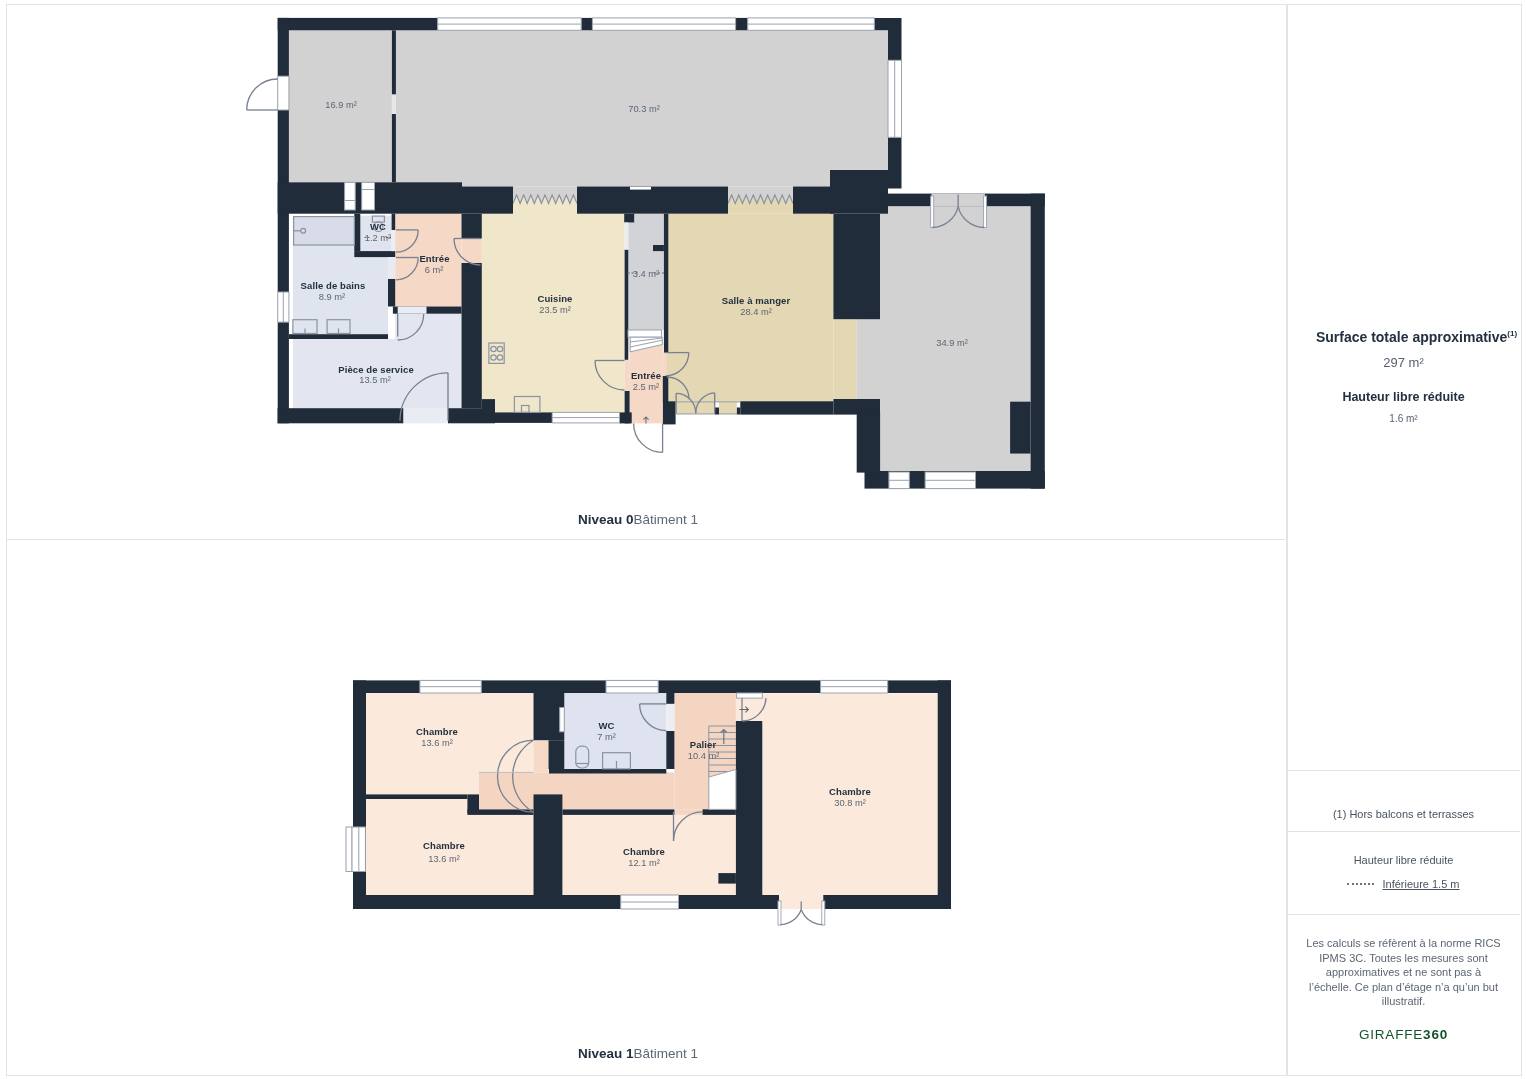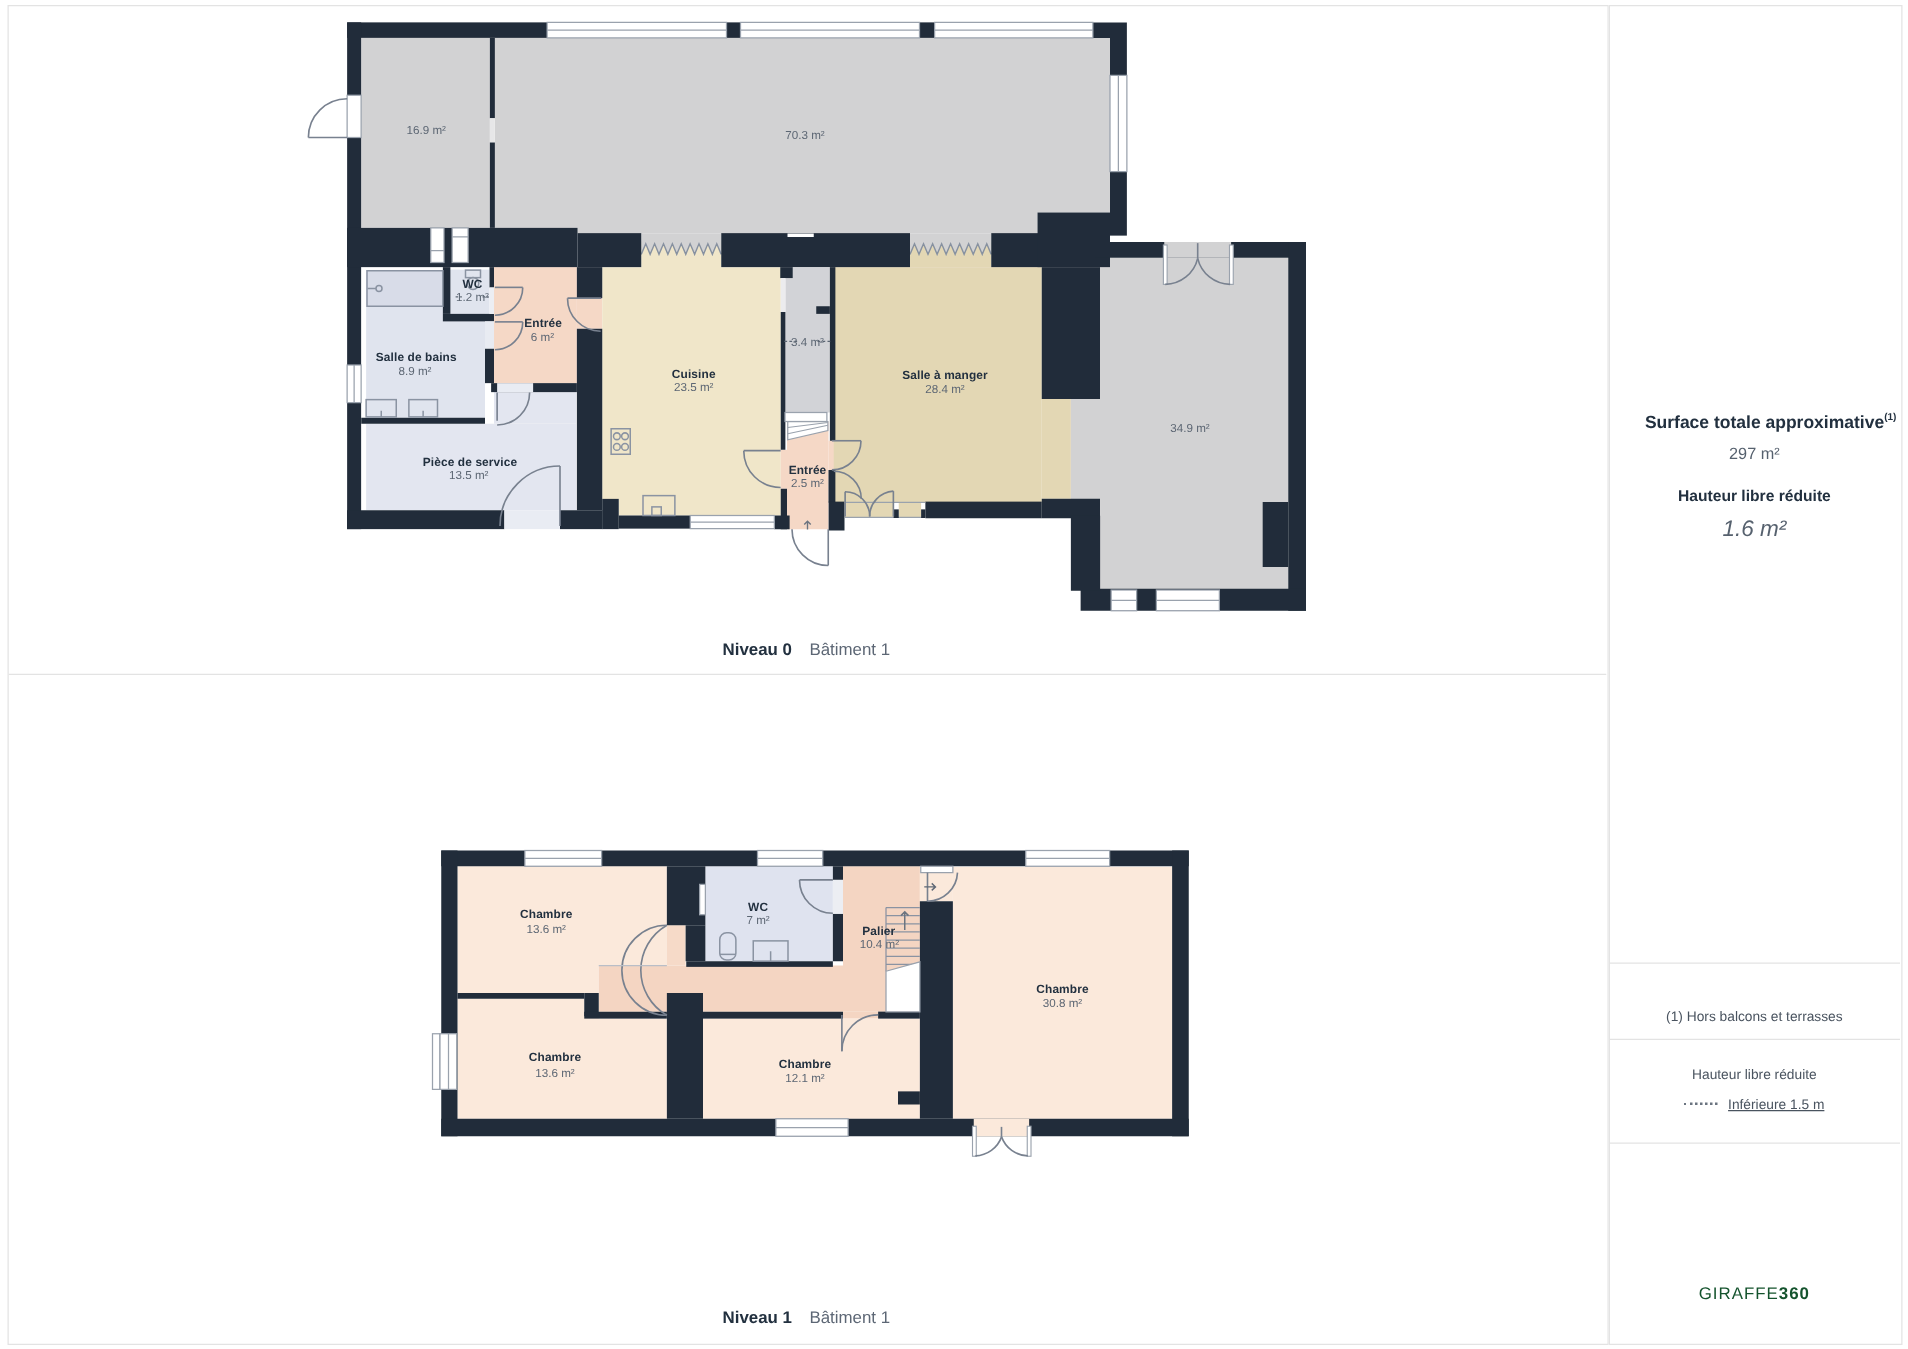--- a/index.html
+++ b/index.html
@@ -1,21 +1,21 @@
 <!DOCTYPE html>
 <html><head>
 <meta charset="utf-8">
 <style>
   html,body{margin:0;padding:0;background:#ffffff;font-family:"Liberation Sans",sans-serif;}
   #page{position:relative;width:1526px;height:1079px;background:#fff;overflow:hidden;}
   .box{position:absolute;border:1px solid #e3e3e3;background:#fff;}
   .hline{position:absolute;height:1px;background:#e3e3e3;}
   svg{position:absolute;left:0;top:0;}
   .cap{position:absolute;font-size:13.5px;color:#5d6775;}
-  .cap b{color:#22303f;font-weight:bold;margin-right:14px;}
+  .cap b{color:#22303f;font-weight:bold;}
   .sbt{position:absolute;width:233px;left:1287px;text-align:center;color:#56616e;}
 </style>
 </head>
 <body>
 <div id="page">
 
 <div class="box" style="left:6px;top:4px;width:1279px;height:1070px;"></div>
 
 <div class="hline" style="left:7px;top:539px;width:1278px;"></div>
 
@@ -26,28 +26,29 @@
 <div class="hline" style="left:1288px;top:831px;width:232px;"></div>
 
 <div class="hline" style="left:1288px;top:914px;width:232px;"></div>
 
 <div class="sbt" style="top:329px;font-size:14px;font-weight:bold;color:#22303f;padding-left:13px;">Surface totale approximative<sup style="font-size:8px;">(1)</sup></div>
 
 <div class="sbt" style="top:355px;font-size:13px;">297 m²</div>
 
 <div class="sbt" style="top:390px;font-size:12.5px;font-weight:bold;color:#22303f;">Hauteur libre réduite</div>
 
-<div class="sbt" style="top:413px;font-size:18px;font-style:italic;">1.6 m²</div>
+<div class="sbt" style="top:413px;font-size:10px;">1.6 m²</div>
 
 <div class="sbt" style="top:808px;font-size:11px;color:#49535f;">(1) Hors balcons et terrasses</div>
 
 <div class="sbt" style="top:854px;font-size:11px;color:#49535f;">Hauteur libre réduite</div>
 
 <div class="sbt" style="top:878px;font-size:11px;color:#49535f;text-decoration:underline;"><span style="display:inline-block;width:27px;border-top:2px dotted #6b7480;vertical-align:3px;margin-right:8px;"></span>Inférieure 1.5 m</div>
 
+<div class="sbt" style="top:936px;left:1292px;width:223px;font-size:11px;line-height:14.6px;color:#5c6673;">Les calculs se réfèrent à la norme RICS<br>IPMS 3C. Toutes les mesures sont<br>approximatives et ne sont pas à<br>l’échelle. Ce plan d’étage n’a qu’un but<br>illustratif.</div>
 
 <div class="sbt" style="top:1027px;font-size:13.5px;letter-spacing:0.8px;color:#14532d;">GIRAFFE<b>360</b></div>
 
 <div class="cap" style="left:578px;top:512px;"><b>Niveau 0</b>Bâtiment 1</div>
 
 <div class="cap" style="left:578px;top:1046px;"><b>Niveau 1</b>Bâtiment 1</div>
 
 <svg width="1526" height="1079" viewBox="0 0 1526 1079">
 <defs>
 <style>

